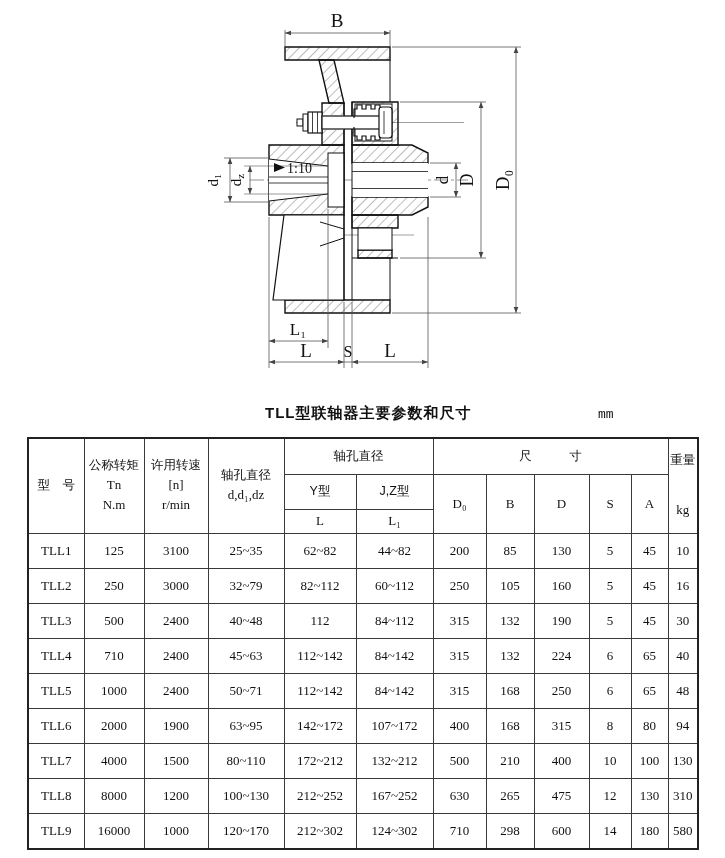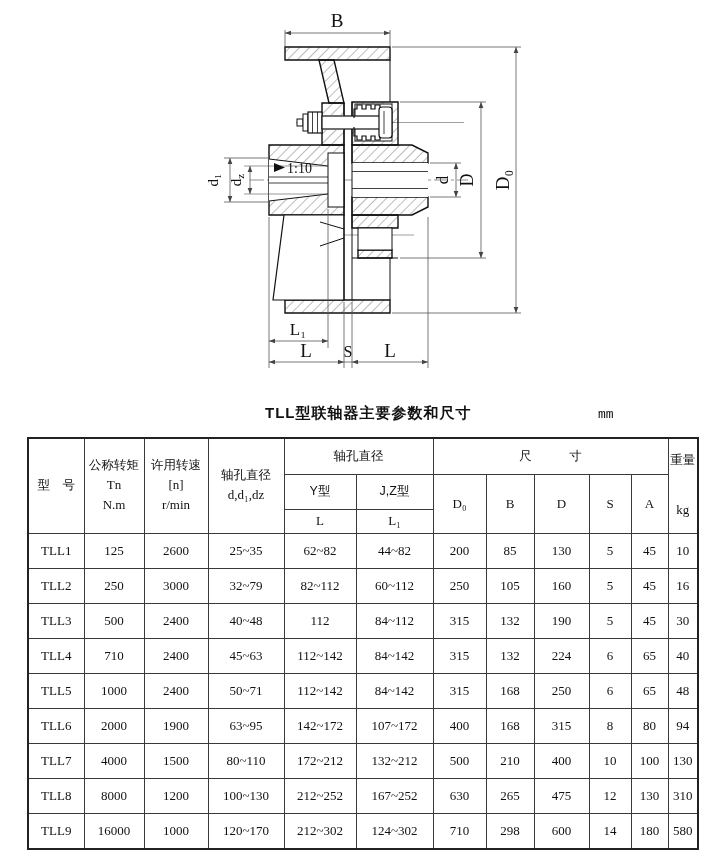--- a/index.html
+++ b/index.html
@@ -217,21 +217,21 @@
       </tr>
       <tr class="h3">
         <th>L</th>
         <th>L₁</th>
       </tr>
     </thead>
     <tbody>
         <tr>
           <td>TLL1</td>
           <td>125</td>
-          <td>2600</td>
+          <td>3100</td>
           <td>25~35</td>
           <td>62~82</td>
           <td>44~82</td>
           <td>200</td>
           <td>85</td>
           <td>130</td>
           <td>5</td>
           <td>45</td>
           <td>10</td>
         </tr>

